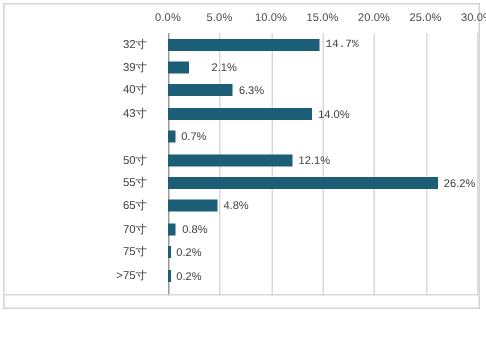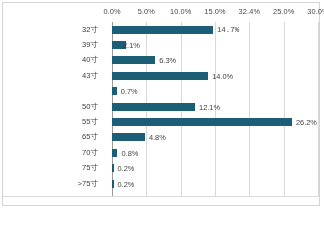--- a/index.html
+++ b/index.html
@@ -108,21 +108,21 @@
 </head>
 <body>
 
 <div id="chart-frame">
 
   <div id="x-axis-labels">
       <span class="x-tick" style="left: 109px;">0.0%</span>
       <span class="x-tick" style="left: 143.333px;">5.0%</span>
       <span class="x-tick" style="left: 177.667px; text-align: right;">10.0%</span>
       <span class="x-tick" style="left: 212px;">15.0%</span>
-      <span class="x-tick" style="left: 246.333px;">32.4%</span>
+      <span class="x-tick" style="left: 246.333px;">20.0%</span>
       <span class="x-tick" style="left: 280.667px;">25.0%</span>
       <span class="x-tick" style="left: 315px;">30.0%</span>
     </div>
 
   <div id="plot">
     <div id="gridlines">
         <div class="gridline axis-zero" style="left: 109px;"></div>
         <div class="gridline" style="left: 143.333px;"></div>
         <div class="gridline" style="left: 177.667px;"></div>
         <div class="gridline" style="left: 212px;"></div>
@@ -135,21 +135,21 @@
           <div class="cat-label">32寸</div>
           <div class="bar-track">
             <div class="bar" style="width: 100.94px; background: rgb(27, 94, 118);"></div>
             <div class="bar-value" style="left: 100.94px; font-family: Liberation Mono, monospace;">14.7%</div>
           </div>
         </div>
         <div class="bar-row">
           <div class="cat-label">39寸</div>
           <div class="bar-track">
             <div class="bar" style="width: 14.42px; background: rgb(27, 94, 118);"></div>
-            <div class="bar-value" style="left: 7px;">2.1%</div>
+            <div class="bar-value" style="left: 25px;">2.1%</div>
           </div>
         </div>
         <div class="bar-row">
           <div class="cat-label">40寸</div>
           <div class="bar-track">
             <div class="bar" style="width: 43.26px; background: rgb(27, 94, 118);"></div>
             <div class="bar-value" style="left: 43.26px;">6.3%</div>
           </div>
         </div>
         <div class="bar-row">

